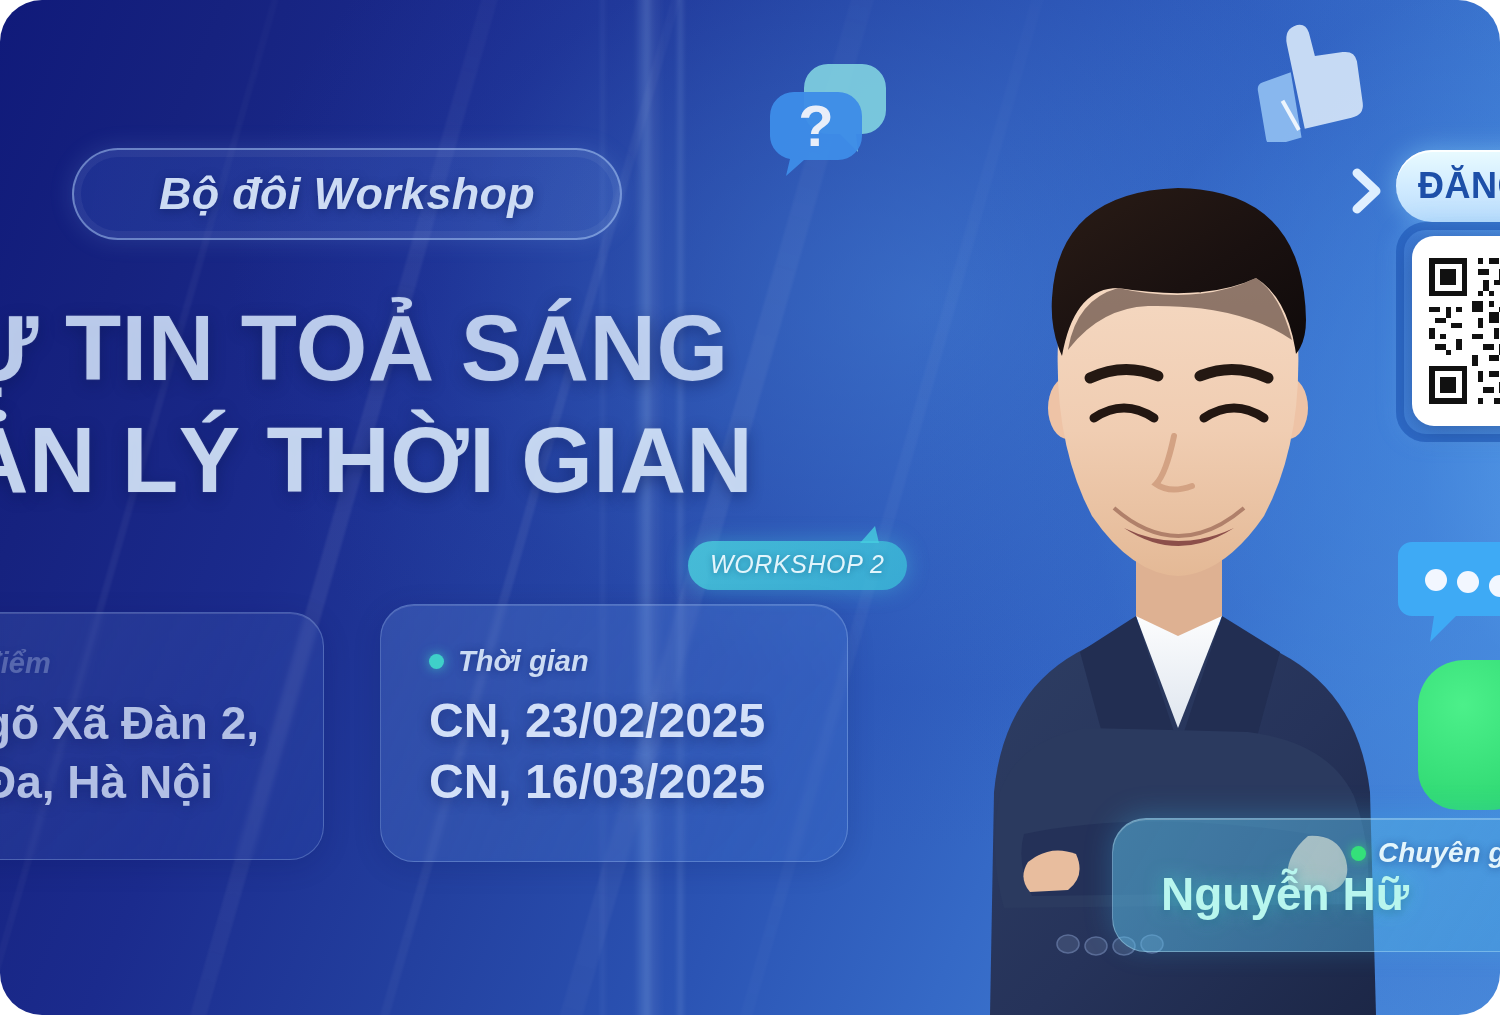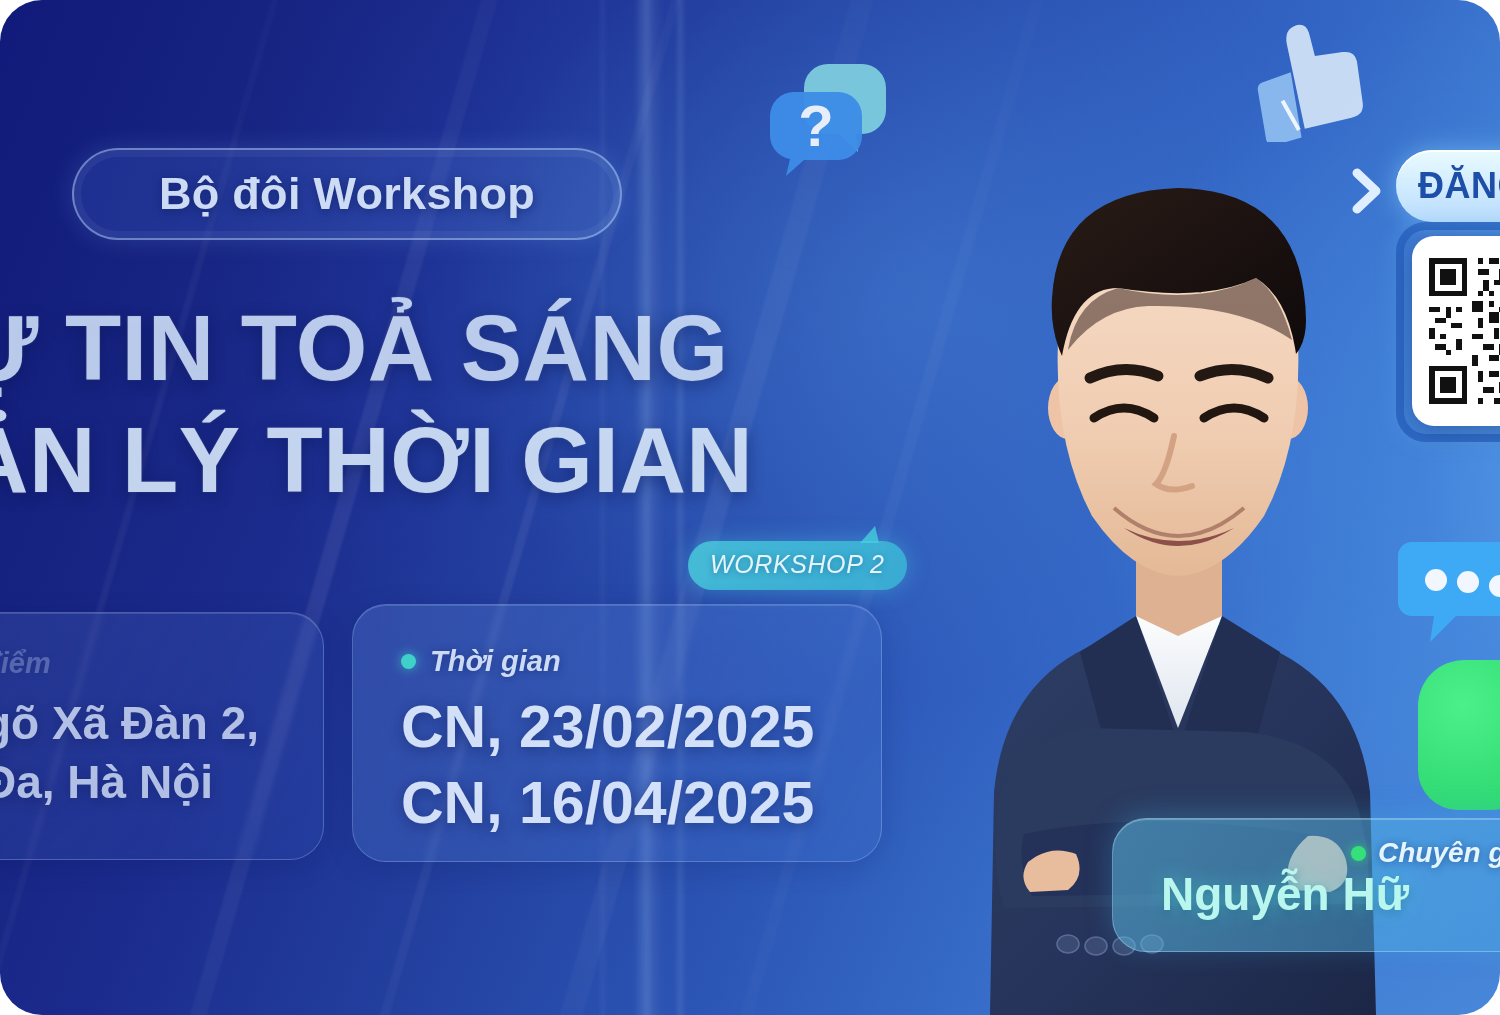--- a/index.html
+++ b/index.html
@@ -40,21 +40,21 @@
   #badge-workshop {
     position: absolute; left: 72px; top: 148px;
     width: 550px; height: 92px;
     border-radius: 46px;
     border: 2px solid rgba(190,220,255,0.48);
     box-shadow: inset 0 0 0 7px rgba(255,255,255,0.05), 0 0 24px rgba(140,190,255,0.16);
     background: linear-gradient(100deg, rgba(60,100,210,0.24), rgba(110,160,235,0.20));
     display: flex; align-items: center; justify-content: center;
   }
   #badge-workshop .txt {
-    font-weight: 700; font-size: 45px;
+    font-style: italic; font-weight: 700; font-size: 45px;
     letter-spacing: 0.3px;
     color: rgba(218,232,252,0.93);
     text-shadow: 0 2px 10px rgba(10,25,90,0.55);
   }
 
   
   #headline {
     position: absolute; left: -38px; top: 292px;
     width: 980px;
   }
@@ -88,35 +88,35 @@
   
   .glass-card {
     position: absolute;
     border-radius: 34px;
     border: 1.5px solid rgba(190,220,255,0.26);
     background: linear-gradient(140deg, rgba(120,165,240,0.16), rgba(70,115,215,0.10));
     box-shadow: inset 0 1px 0 rgba(255,255,255,0.14), 0 6px 28px rgba(8,20,80,0.16);
     backdrop-filter: blur(2px);
   }
   #card-location { left: -58px; top: 612px; width: 382px; height: 248px; }
-  #card-time     { left: 352px; top: 604px; width: 530px; height: 258px;
+  #card-time     { left: 380px; top: 604px; width: 468px; height: 258px;
                    background: linear-gradient(135deg, rgba(120,170,245,0.22), rgba(80,135,225,0.13)); }
 
   .card-head { display:flex; align-items:center; gap:14px; }
   .dot { width: 15px; height: 15px; border-radius: 50%; flex: none; }
   .dot.teal  { background:#3fd0c9; box-shadow:0 0 12px rgba(63,208,201,0.75); }
   .dot.green { background:#34e07a; box-shadow:0 0 12px rgba(52,224,122,0.75); }
 
   .card-label {
     font-style: italic; font-weight: 600; font-size: 29px;
     color: rgba(226,240,255,0.88);
     text-shadow: 0 1px 8px rgba(10,25,90,0.45);
   }
   .card-value {
-    font-weight: 700; font-size: 59px; line-height: 1.28;
+    font-weight: 700; font-size: 48px; line-height: 1.28;
     white-space: nowrap;
     color: rgba(224,236,255,0.93);
     text-shadow: 0 3px 14px rgba(8,20,80,0.45);
   }
   #card-location .inner { position:absolute; left: 40px; top: 34px; }
   #card-location .card-label { opacity: 0.30; }
   #card-location .card-value { font-size: 46px; opacity: 0.82; }
   #card-time .inner { position:absolute; left: 48px; top: 40px; }
 
   
@@ -224,21 +224,21 @@
     </div>
   </div>
 
   <div id="card-time" class="glass-card">
     <div class="inner">
       <div class="card-head">
         <span class="dot teal"></span>
         <span class="card-label">Thời gian</span>
       </div>
       <div class="card-value" style="margin-top:12px;">CN, 23/02/2025</div>
-      <div class="card-value">CN, 16/04/2025</div>
+      <div class="card-value">CN, 16/03/2025</div>
     </div>
   </div>
 
   <svg id="portrait" viewBox="0 0 700 923">
     <defs>
       <linearGradient id="suitG" x1="0" y1="0" x2="1" y2="1">
         <stop offset="0%" stop-color="#2e3e63"></stop>
         <stop offset="55%" stop-color="#26335a"></stop>
         <stop offset="100%" stop-color="#1c2747"></stop>
       </linearGradient>

